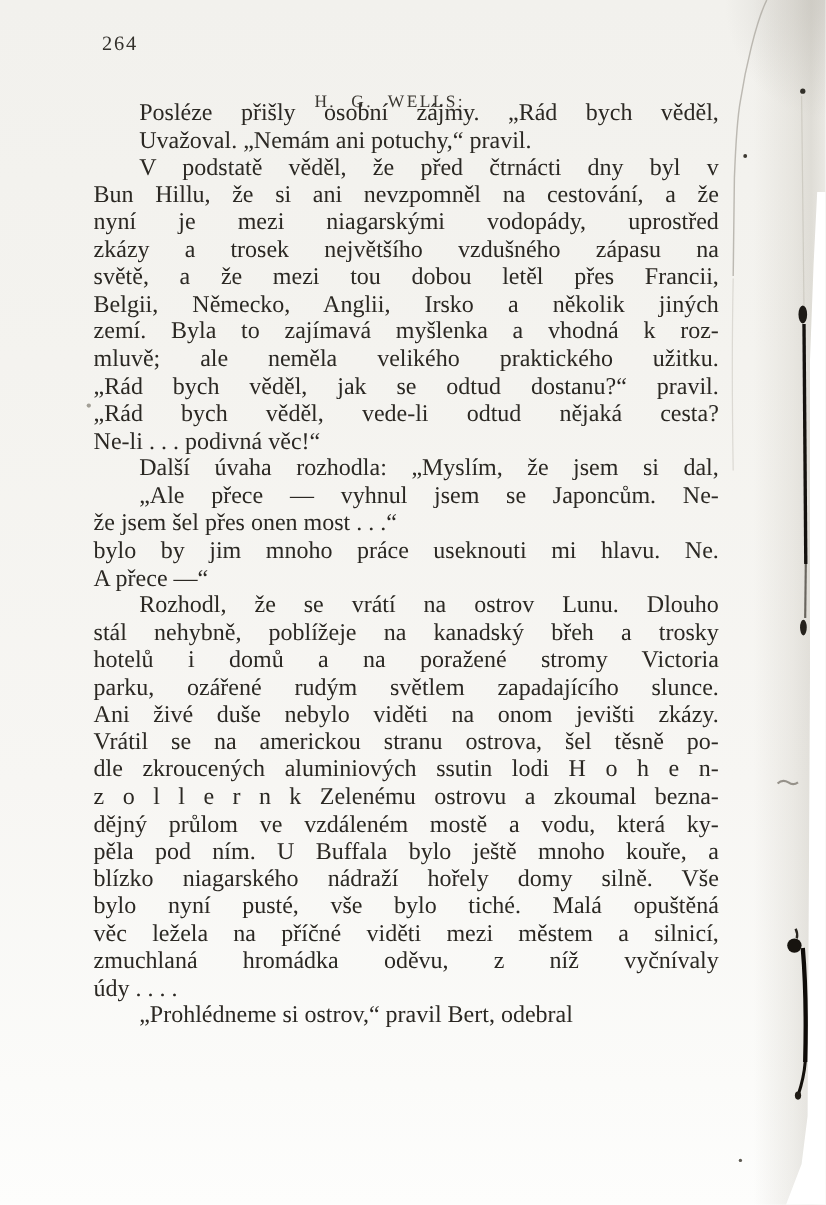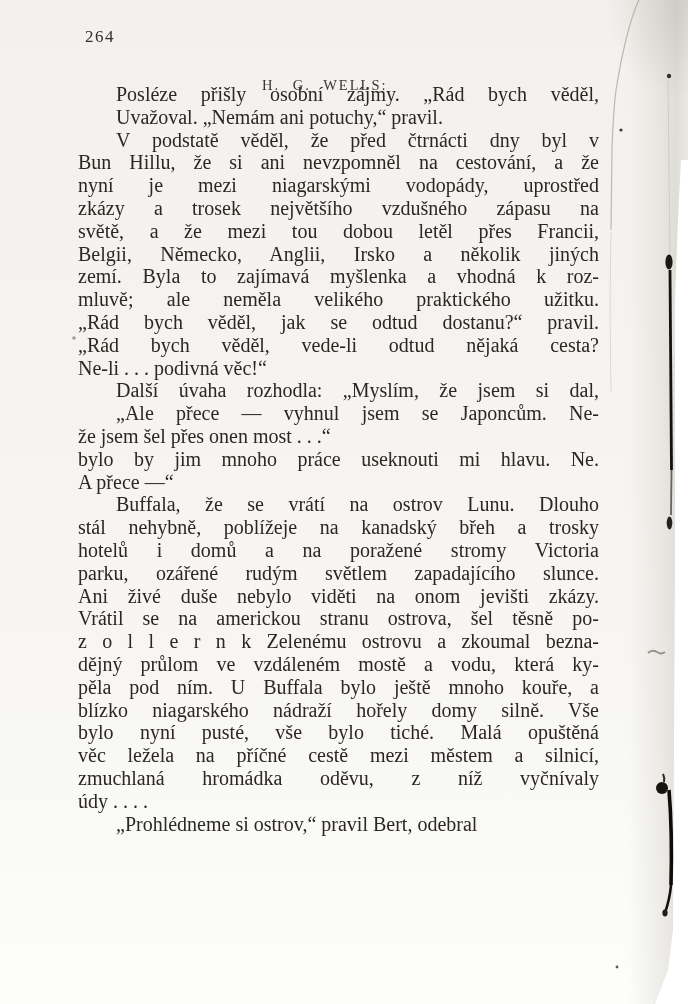--- a/index.html
+++ b/index.html
@@ -75,32 +75,33 @@
       <div class="line just">zemí. Byla to zajímavá myšlenka a vhodná k roz-</div>
       <div class="line just">mluvě; ale neměla velikého praktického užitku.</div>
       <div class="line just">„Rád bych věděl, jak se odtud dostanu?“ pravil.</div>
       <div class="line just">„Rád bych věděl, vede-li odtud nějaká cesta?</div>
       <div class="line">Ne-li . . . podivná věc!“</div>
       <div class="line indent just">Další úvaha rozhodla: „Myslím, že jsem si dal,</div>
       <div class="line indent just">„Ale přece — vyhnul jsem se Japoncům. Ne-</div>
       <div class="line">že jsem šel přes onen most . . .“</div>
       <div class="line just">bylo by jim mnoho práce useknouti mi hlavu. Ne.</div>
       <div class="line">A přece —“</div>
-      <div class="line indent just">Buffala, že se vrátí na ostrov Lunu. Dlouho</div>
+      <div class="line indent just">Rozhodl, že se vrátí na ostrov Lunu. Dlouho</div>
       <div class="line just">stál nehybně, poblížeje na kanadský břeh a trosky</div>
       <div class="line just">hotelů i domů a na poražené stromy Victoria</div>
       <div class="line just">parku, ozářené rudým světlem zapadajícího slunce.</div>
       <div class="line just">Ani živé duše nebylo viděti na onom jevišti zkázy.</div>
       <div class="line just">Vrátil se na americkou stranu ostrova, šel těsně po-</div>
+      <div class="line just">dle zkroucených aluminiových ssutin lodi H o h e n-</div>
       <div class="line just">z o l l e r n k Zelenému ostrovu a zkoumal bezna-</div>
       <div class="line just">dějný průlom ve vzdáleném mostě a vodu, která ky-</div>
       <div class="line just">pěla pod ním. U Buffala bylo ještě mnoho kouře, a</div>
       <div class="line just">blízko niagarského nádraží hořely domy silně. Vše</div>
       <div class="line just">bylo nyní pusté, vše bylo tiché. Malá opuštěná</div>
-      <div class="line just">věc ležela na příčné cestě mezi městem a silnicí,</div>
+      <div class="line just">věc ležela na příčné viděti mezi městem a silnicí,</div>
       <div class="line just">zmuchlaná hromádka oděvu, z níž vyčnívaly</div>
       <div class="line">údy . . . .</div>
       <div class="line indent">„Prohlédneme si ostrov,“ pravil Bert, odebral</div>
     </div>
 
   <svg class="artifacts" width="688" height="1004" viewBox="0 0 688 1004">
 
     <polygon points="688,160 688,1004 655,1004 668,970 673,930 675,560 675,300 678,220 681,160" fill="#ffffff"></polygon>
 
     <path d="M639,0 C630,18 621,58 617,84 C614,100 613,122 612,148 L611,230" fill="none" stroke="#aaa69d" stroke-width="1.2" opacity="0.75"></path>

